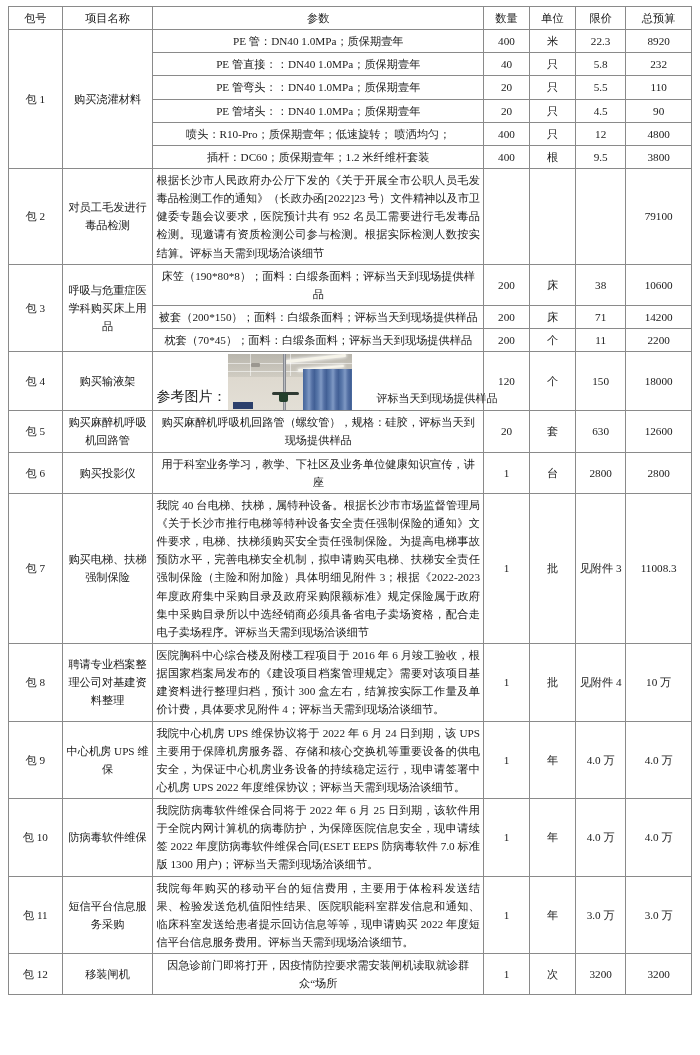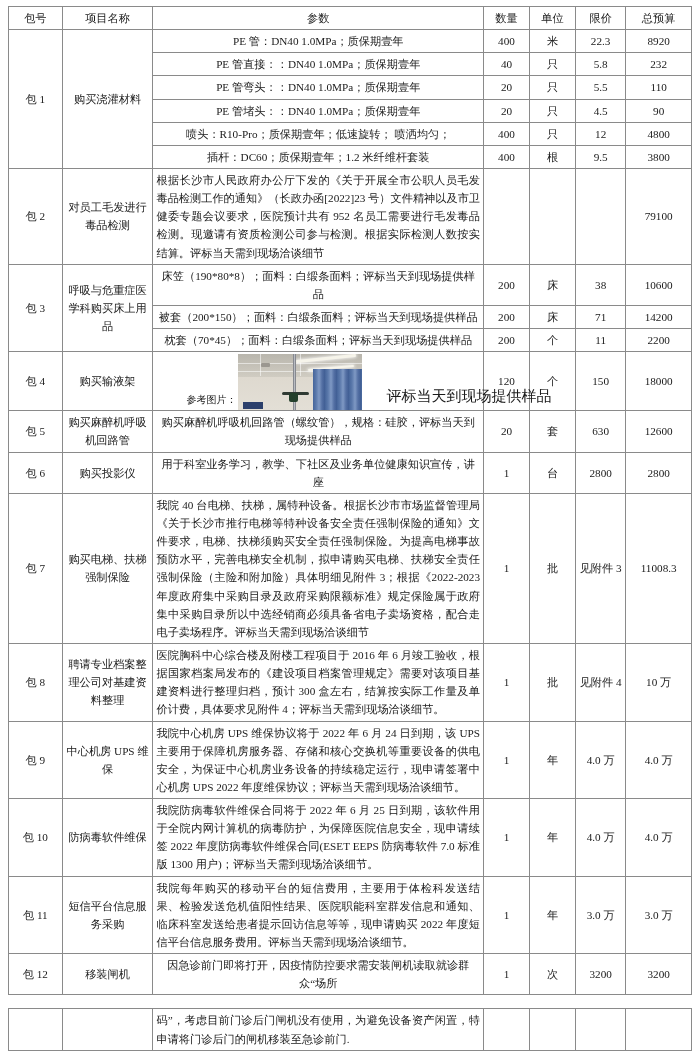--- a/index.html
+++ b/index.html
@@ -59,22 +59,21 @@
   .pkgcell { text-align: center; }
   .namecell { text-align: center; margin-left: 40px; }
   .paramcenter { text-align: center; }
   .photo-line {
     display: flex;
     align-items: flex-end;
     gap: 0px;
   }
   .photo-label {
     white-space: nowrap;
-    font-size: 10px;
-    margin-left: 30px;
+    font-size: 14px;
   }
   .photo {
     width: 124px;
     height: 56px;
     margin: 0 2px -2px 2px;
     position: relative;
     overflow: hidden;
     background: linear-gradient(180deg,#c9c6bd 0%, #ded9cf 42%, #e3dfd6 100%);
     flex: 0 0 auto;
   }
@@ -116,21 +115,21 @@
   .ph-dark-strip {
     position: absolute; left: 4%; bottom: 2%; width: 16%; height: 7px;
     background: #2b3f6b;
   }
   .ph-vent {
     position: absolute; left: 18%; top: 16%; width: 9px; height: 4px;
     background: #9b9790; border-radius: 1px;
   }
   .photo-after {
     white-space: nowrap;
-    font-size: 15px;
+    font-size: 11px;
     padding-left: 22px;
   }
   .spacer-gap { height: 13px; }
 </style>
 </head>
 <body>
 
 <div class="page">
 
   <table class="bid-table">
@@ -331,36 +330,14 @@
           <td class="num">1</td>
           <td class="num">次</td>
           <td class="num">3200</td>
           <td class="num">3200</td>
         </tr>
       </tbody>
   </table>
 
   <div class="spacer-gap"></div>
 
-  <table class="bid-table">
-    <colgroup>
-      <col class="c-pkg">
-        <col class="c-name">
-        <col class="c-param">
-      <col class="c-qty">
-        <col class="c-unit">
-        <col class="c-limit">
-        <col class="c-total">
-    </colgroup>
-    <tbody>
-      <tr>
-        <td class="pkgcell"></td>
-        <td class="namecell"></td>
-        <td class="justify">码”，考虑目前门诊后门闸机没有使用，为避免设备资产闲置，特申请将门诊后门的闸机移装至急诊前门.</td>
-        <td class="num"></td>
-        <td class="num"></td>
-        <td class="num"></td>
-        <td class="num"></td>
-      </tr>
-    </tbody>
-  </table>
 
 </div>
 
 </body></html>

